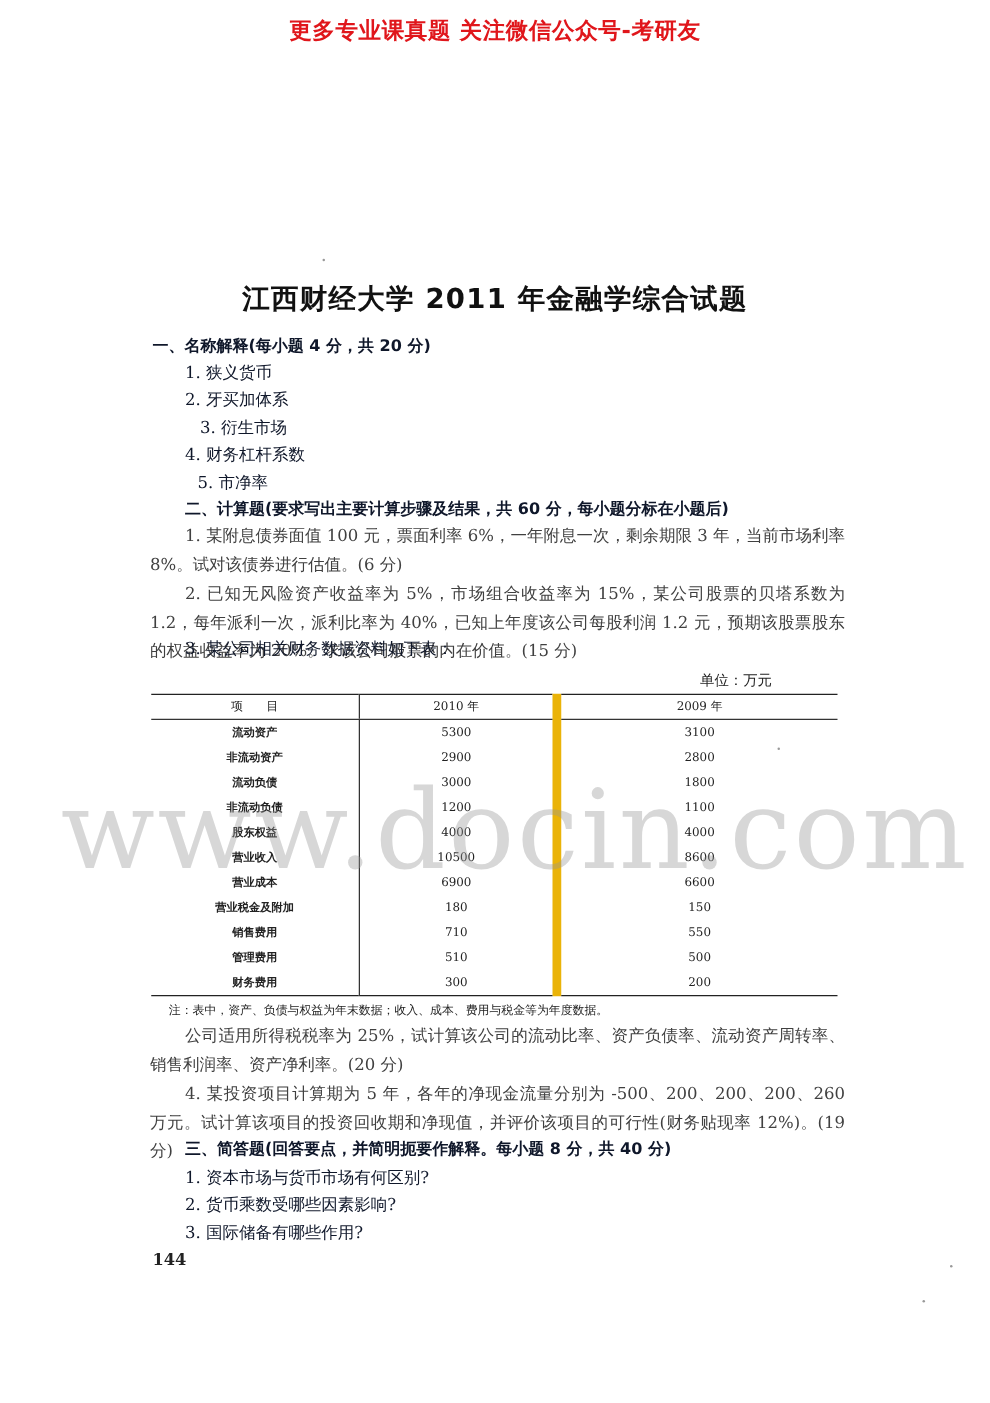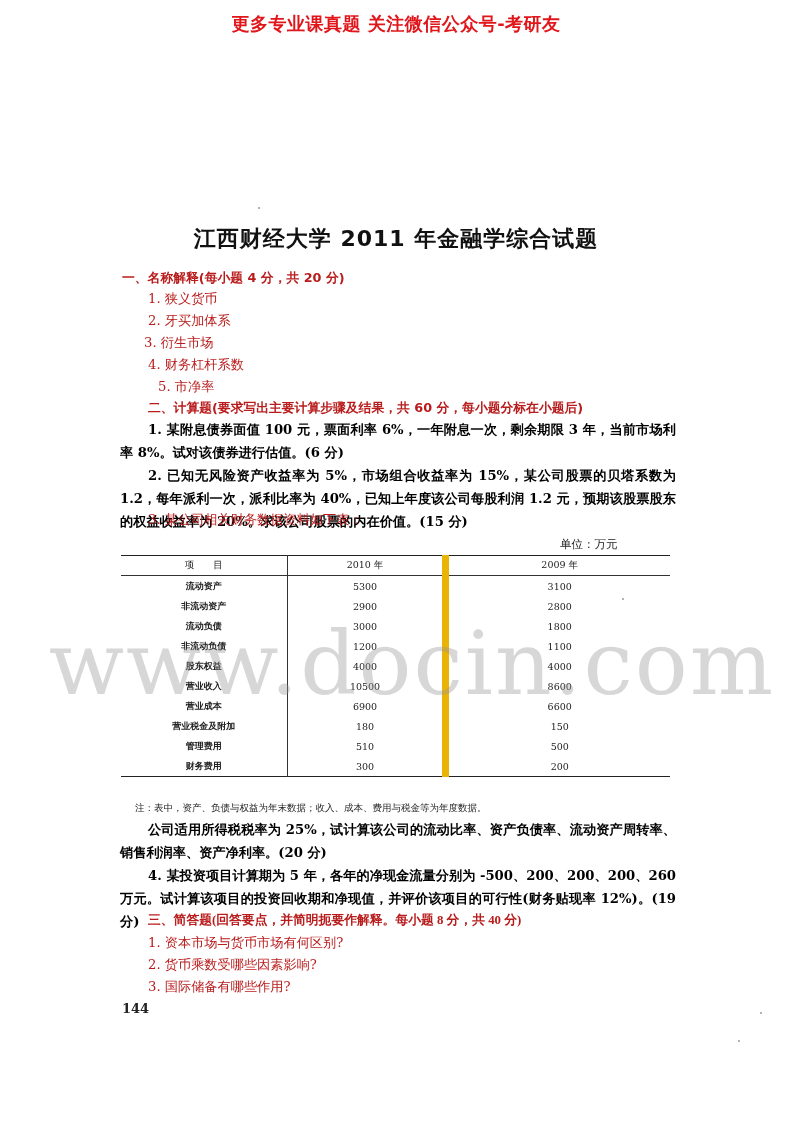--- a/index.html
+++ b/index.html
@@ -37,37 +37,36 @@
     font-weight: bold;
     font-size: 22px;
     letter-spacing: 1px;
     color: #111;
   }
   .line {
     position: absolute;
     font-size: 13.2px;
     line-height: 16px;
     white-space: nowrap;
-    color: #b91c1c;
+    color: #0f172a;
   }
   .section {
     font-family: "DejaVu Sans", "Liberation Sans", sans-serif;
     font-weight: bold;
     font-size: 12.8px;
   }
   .para {
     position: absolute;
     left: 120px;
     width: 556px;
     font-size: 13.2px;
     line-height: 23px;
     text-indent: 28px;
     text-align: justify;
-    color: #000000;
-    font-weight: bold;
+    color: #404040;
   }
   .unit {
     position: absolute;
     top: 537px;
     left: 560px;
     font-size: 11.5px;
     color: #222;
   }
   table.fin {
     position: absolute;
@@ -129,21 +128,21 @@
 </head>
 <body>
 
 <div class="banner">更多专业课真题 关注微信公众号-考研友</div>
 
 <div class="title">江西财经大学 2011 年金融学综合试题</div>
 
 <div class="line section" style="top:270px;left:122px;">一、名称解释(每小题 4 分，共 20 分)</div>
 <div class="line" style="top:291px;left:148px;">1. 狭义货币</div>
 <div class="line" style="top:313px;left:148px;">2. 牙买加体系</div>
-<div class="line" style="top:335px;left:144px;">3. 衍生市场</div>
+<div class="line" style="top:335px;left:160px;">3. 衍生市场</div>
 <div class="line" style="top:357px;left:148px;">4. 财务杠杆系数</div>
 <div class="line" style="top:379px;left:148px;margin-left:10px;">5. 市净率</div>
 
 <div class="line section" style="top:400px;left:148px;">二、计算题(要求写出主要计算步骤及结果，共 60 分，每小题分标在小题后)</div>
 <div class="para" style="top:418px;">1. 某附息债券面值 100 元，票面利率 6%，一年附息一次，剩余期限 3 年，当前市场利率 8%。试对该债券进行估值。(6 分)</div>
 <div class="para" style="top:464px;">2. 已知无风险资产收益率为 5%，市场组合收益率为 15%，某公司股票的贝塔系数为 1.2，每年派利一次，派利比率为 40%，已知上年度该公司每股利润 1.2 元，预期该股票股东的权益收益率为 20%。求该公司股票的内在价值。(15 分)</div>
 <div class="line" style="top:512px;left:148px;">3. 某公司相关财务数据资料如下表：</div>
 
 <div class="unit">单位：万元</div>
 
@@ -190,38 +189,43 @@
         <td class="c1">营业成本</td>
         <td class="c2">6900</td>
         <td class="c3">6600</td>
       </tr>
     <tr>
         <td class="c1">营业税金及附加</td>
         <td class="c2">180</td>
         <td class="c3">150</td>
       </tr>
     <tr>
+        <td class="c1">销售费用</td>
+        <td class="c2">710</td>
+        <td class="c3">550</td>
+      </tr>
+    <tr>
         <td class="c1">管理费用</td>
         <td class="c2">510</td>
         <td class="c3">500</td>
       </tr>
     <tr>
         <td class="c1">财务费用</td>
         <td class="c2">300</td>
         <td class="c3">200</td>
       </tr>
   </tbody>
 </table>
 
 <div class="note">注：表中，资产、负债与权益为年末数据；收入、成本、费用与税金等为年度数据。</div>
 
 <div class="para" style="top:818px;">公司适用所得税税率为 25%，试计算该公司的流动比率、资产负债率、流动资产周转率、销售利润率、资产净利率。(20 分)</div>
 <div class="para" style="top:864px;">4. 某投资项目计算期为 5 年，各年的净现金流量分别为 -500、200、200、200、260 万元。试计算该项目的投资回收期和净现值，并评价该项目的可行性(财务贴现率 12%)。(19 分)</div>
 
-<div class="line section" style="top:912px;left:148px;font-family:Liberation Serif, serif;">三、简答题(回答要点，并简明扼要作解释。每小题 8 分，共 40 分)</div>
+<div class="line section" style="top:912px;left:148px;">三、简答题(回答要点，并简明扼要作解释。每小题 8 分，共 40 分)</div>
 <div class="line" style="top:935px;left:148px;">1. 资本市场与货币市场有何区别?</div>
 <div class="line" style="top:957px;left:148px;">2. 货币乘数受哪些因素影响?</div>
 <div class="line" style="top:979px;left:148px;">3. 国际储备有哪些作用?</div>
 
 <div class="pagenum">144</div>
 
 <div class="watermark">www.docin.com</div>
 
 <div class="speck" style="top:207px;left:258px;"></div>
 <div class="speck" style="top:598px;left:622px;"></div>

